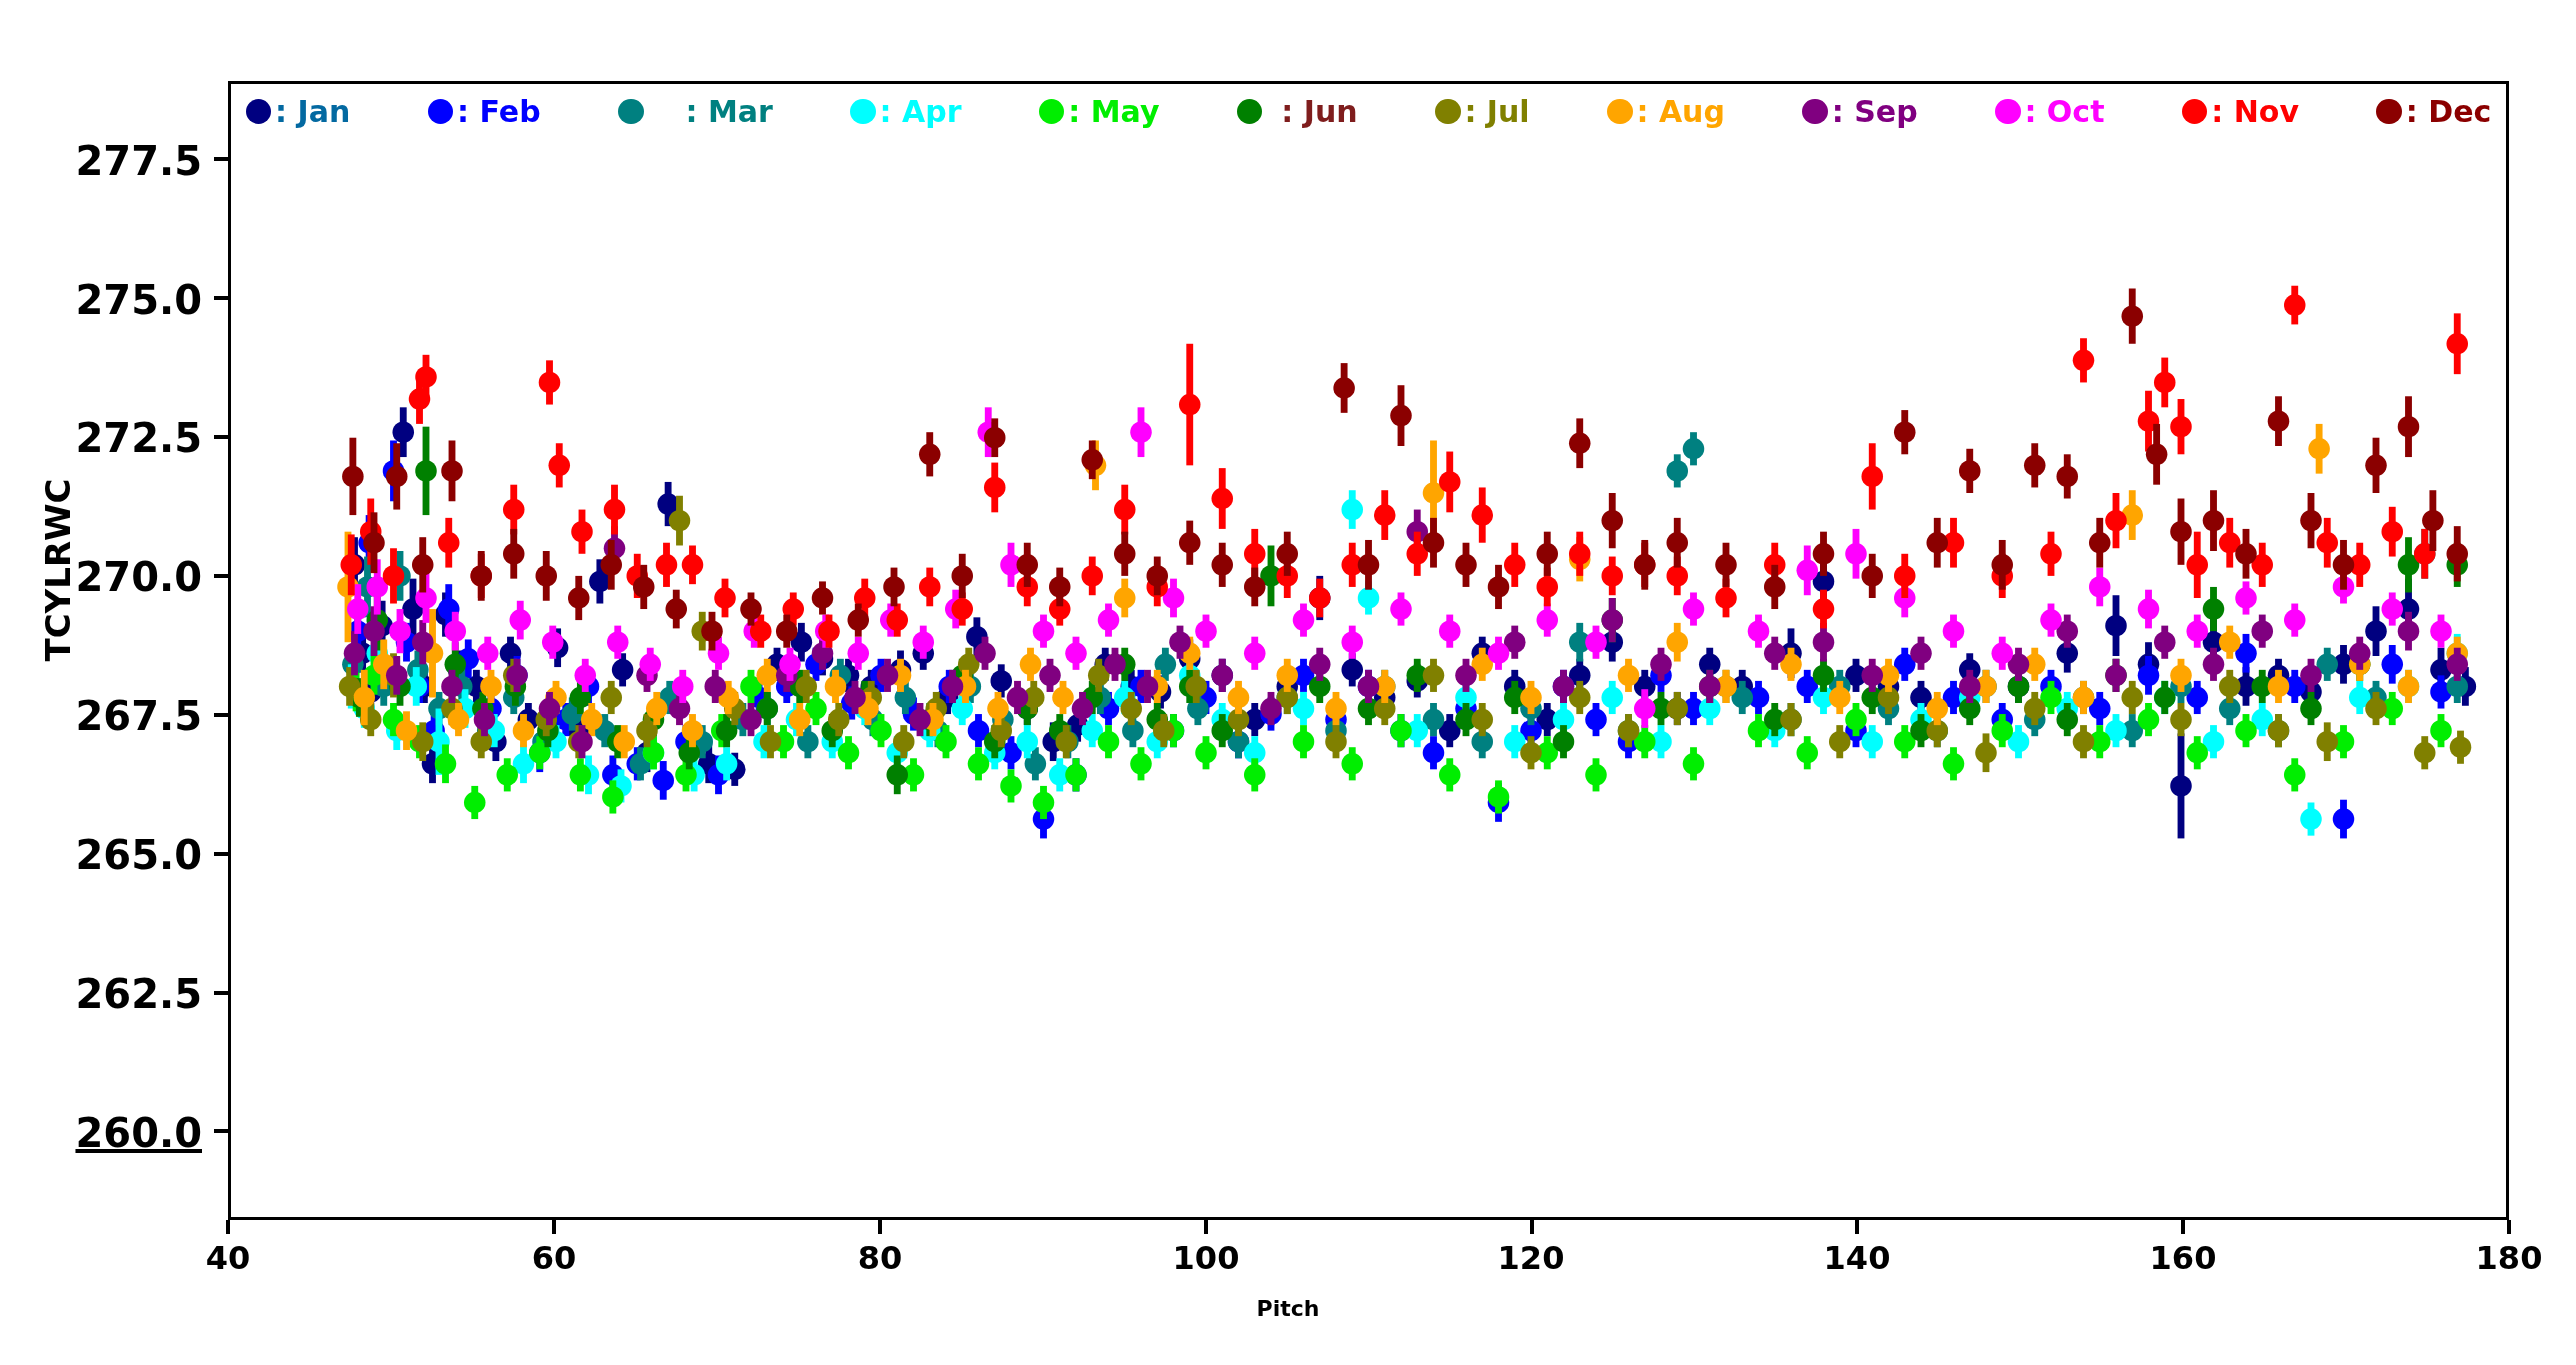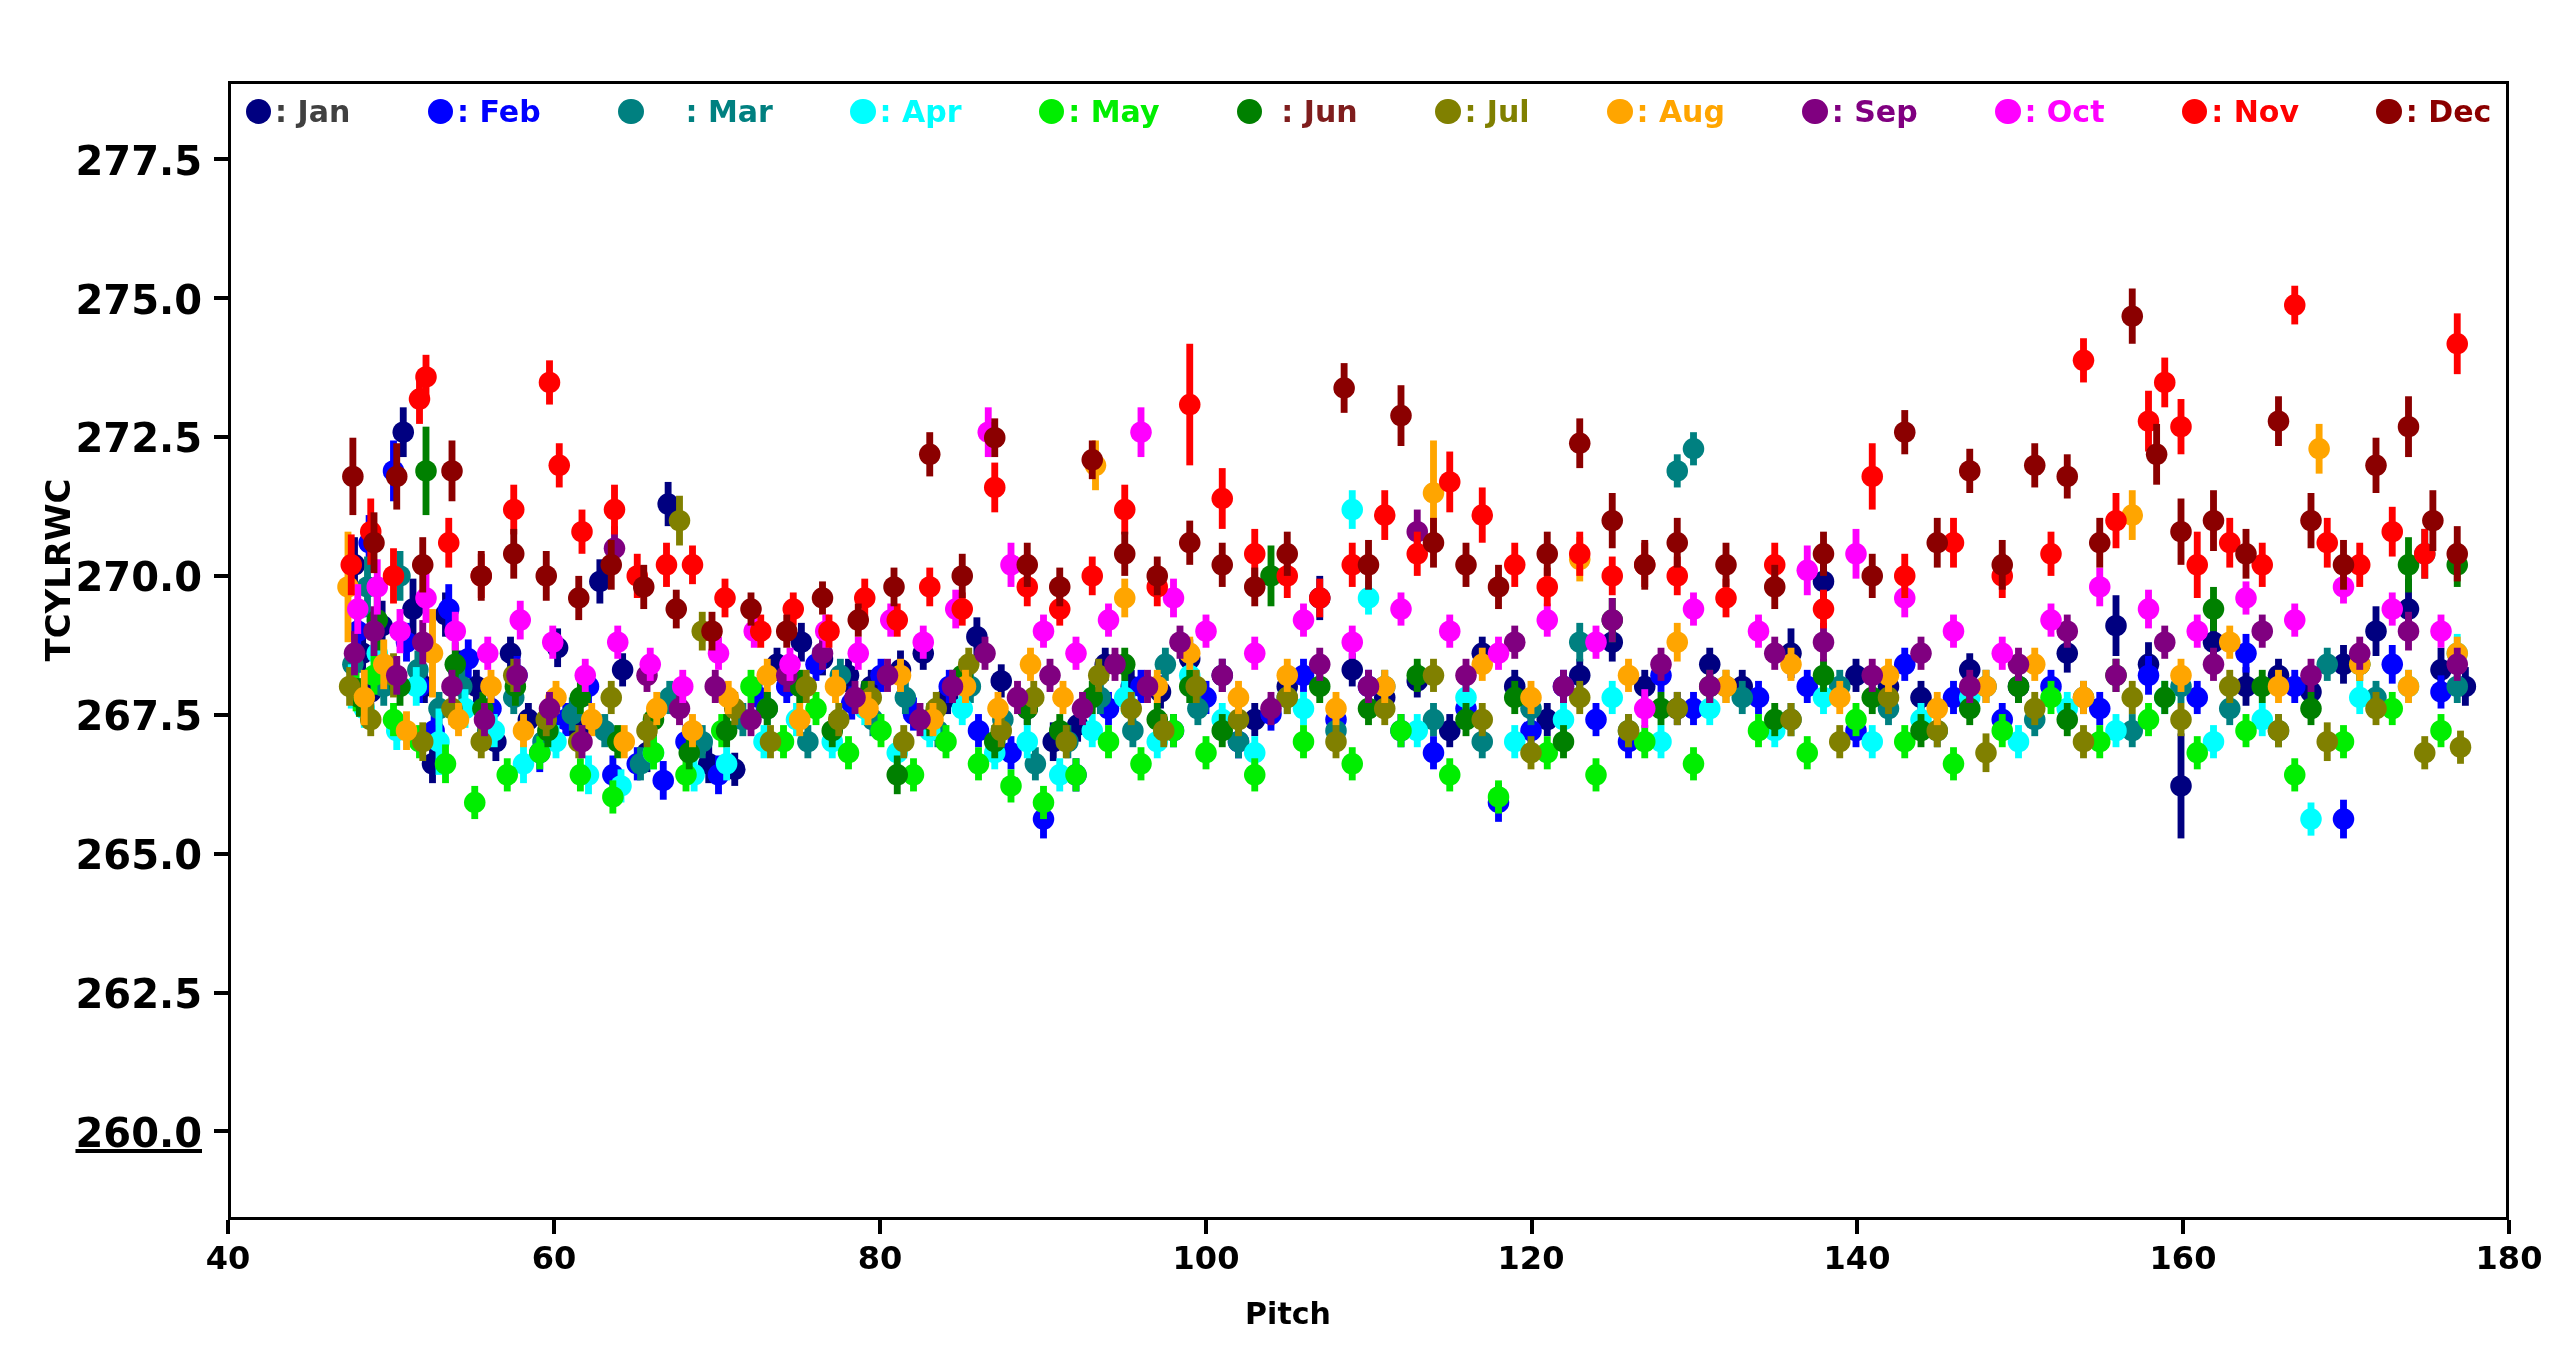--- a/index.html
+++ b/index.html
@@ -146,21 +146,21 @@
     height: 13.7px;
     background: #000000;
   }
 
   #xlabel {
     position: absolute;
     left: 0;
     top: 1296px;
     width: 2576px;
     text-align: center;
-    font-size: 30px;
+    font-size: 22px;
     font-weight: bold;
     color: #000000;
     font-family: "DejaVu Sans", sans-serif;
   }
 </style>
 </head>
 <body>
 
 <div id="figure">
 
@@ -1602,21 +1602,21 @@
           <circle cx="2249.3" cy="447.02439024390117" r="11" fill="#8B0000"></circle>
           <line x1="2274.2" x2="2274.2" y1="452.68292682926835" y2="509.2682926829268" stroke="#8B0000" stroke-width="7"></line>
           <circle cx="2274.2" cy="480.9756097560976" r="11" fill="#8B0000"></circle>
         </g>
       </svg>
   </div>
 
   <div id="legend">
       <div class="legend-entry">
         <span class="legend-swatch" style="background: rgb(0, 0, 128);"></span>
-        <span class="legend-label" style="color: #404040;">: Jan</span>
+        <span class="legend-label" style="color: #0369a1;">: Jan</span>
       </div>
       <div class="legend-entry">
         <span class="legend-swatch" style="background: rgb(0, 0, 255);"></span>
         <span class="legend-label" style="color: rgb(0, 0, 255);">: Feb</span>
       </div>
       <div class="legend-entry">
         <span class="legend-swatch" style="background: rgb(0, 128, 128);"></span>
         <span class="legend-label" style="color: rgb(0, 128, 128); margin-left: 38px;">: Mar</span>
       </div>
       <div class="legend-entry">

